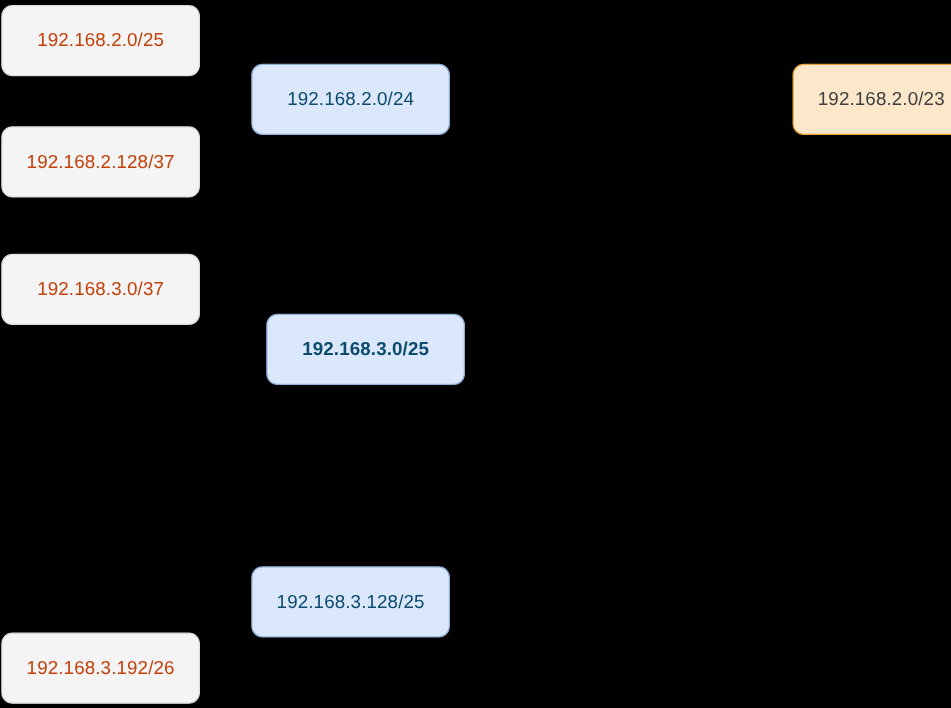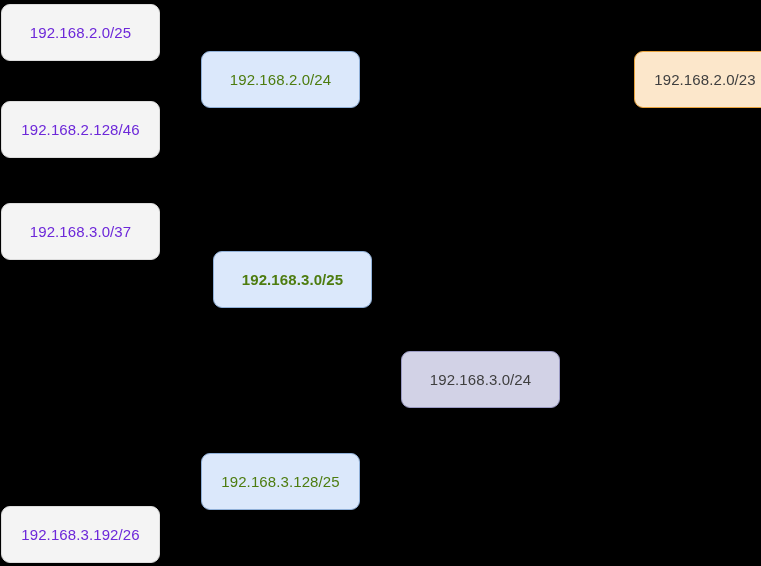--- a/index.html
+++ b/index.html
@@ -33,27 +33,27 @@
     line-height: 1;
     letter-spacing: 0.1px;
     text-align: center;
     white-space: nowrap;
     user-select: none;
   }
   
   .node.style-gray {
     background: #f4f4f4;
     border-color: #dcdcdc;
-    color: #6d28d9;
+    color: #c2410c;
   }
   
   .node.style-blue {
     background: #dbe8fb;
     border-color: #90b0d8;
-    color: #4d7c0f;
+    color: #0c4a6e;
   }
   
   .node.style-purple {
     background: #d2d2e6;
     border-color: #9b9bc4;
     color: #3f3f3f;
   }
   
   .node.style-orange {
     background: #fce7cb;
@@ -66,36 +66,33 @@
   }
 </style>
 </head>
 <body>
 
 <div id="canvas" style="width: 761px; height: 566px; background: rgb(0, 0, 0);">
     <div class="node style-gray" style="left: 1px; top: 4px; width: 159px; height: 57px;">
       <span class="node-label">192.168.2.0/25</span>
     </div>
     <div class="node style-gray" style="left: 1px; top: 101px; width: 159px; height: 57px;">
-      <span class="node-label">192.168.2.128/46</span>
+      <span class="node-label">192.168.2.128/37</span>
     </div>
     <div class="node style-gray" style="left: 1px; top: 203px; width: 159px; height: 57px;">
       <span class="node-label">192.168.3.0/37</span>
     </div>
     <div class="node style-gray" style="left: 1px; top: 506px; width: 159px; height: 57px;">
       <span class="node-label">192.168.3.192/26</span>
     </div>
     <div class="node style-blue" style="left: 201px; top: 51px; width: 159px; height: 57px;">
       <span class="node-label">192.168.2.0/24</span>
     </div>
     <div class="node style-blue" style="left: 213px; top: 251px; width: 159px; height: 57px; font-weight: bold;">
       <span class="node-label">192.168.3.0/25</span>
     </div>
     <div class="node style-blue" style="left: 201px; top: 453px; width: 159px; height: 57px; align-items: center;">
       <span class="node-label">192.168.3.128/25</span>
     </div>
-    <div class="node style-purple" style="left: 401px; top: 351px; width: 159px; height: 57px;">
-      <span class="node-label">192.168.3.0/24</span>
-    </div>
     <div class="node style-orange" style="left: 634px; top: 51px; width: 142px; height: 57px;">
       <span class="node-label">192.168.2.0/23</span>
     </div>
   </div>
 
 </body></html>

